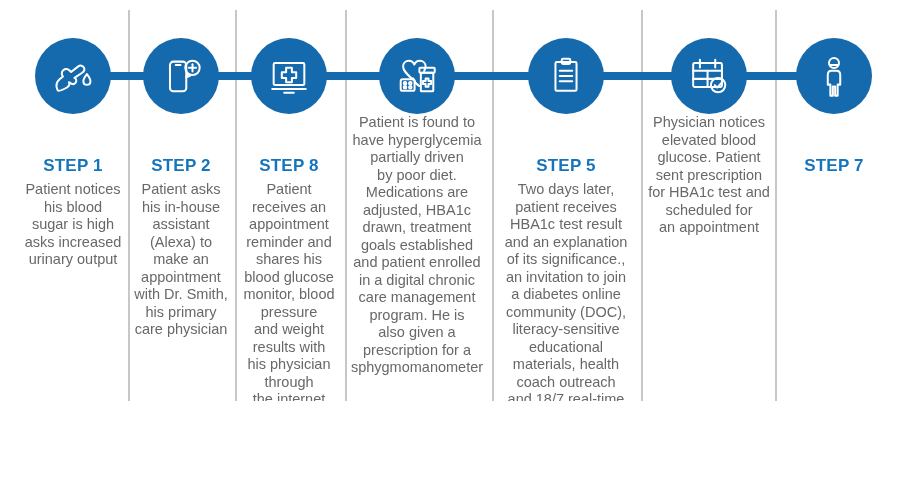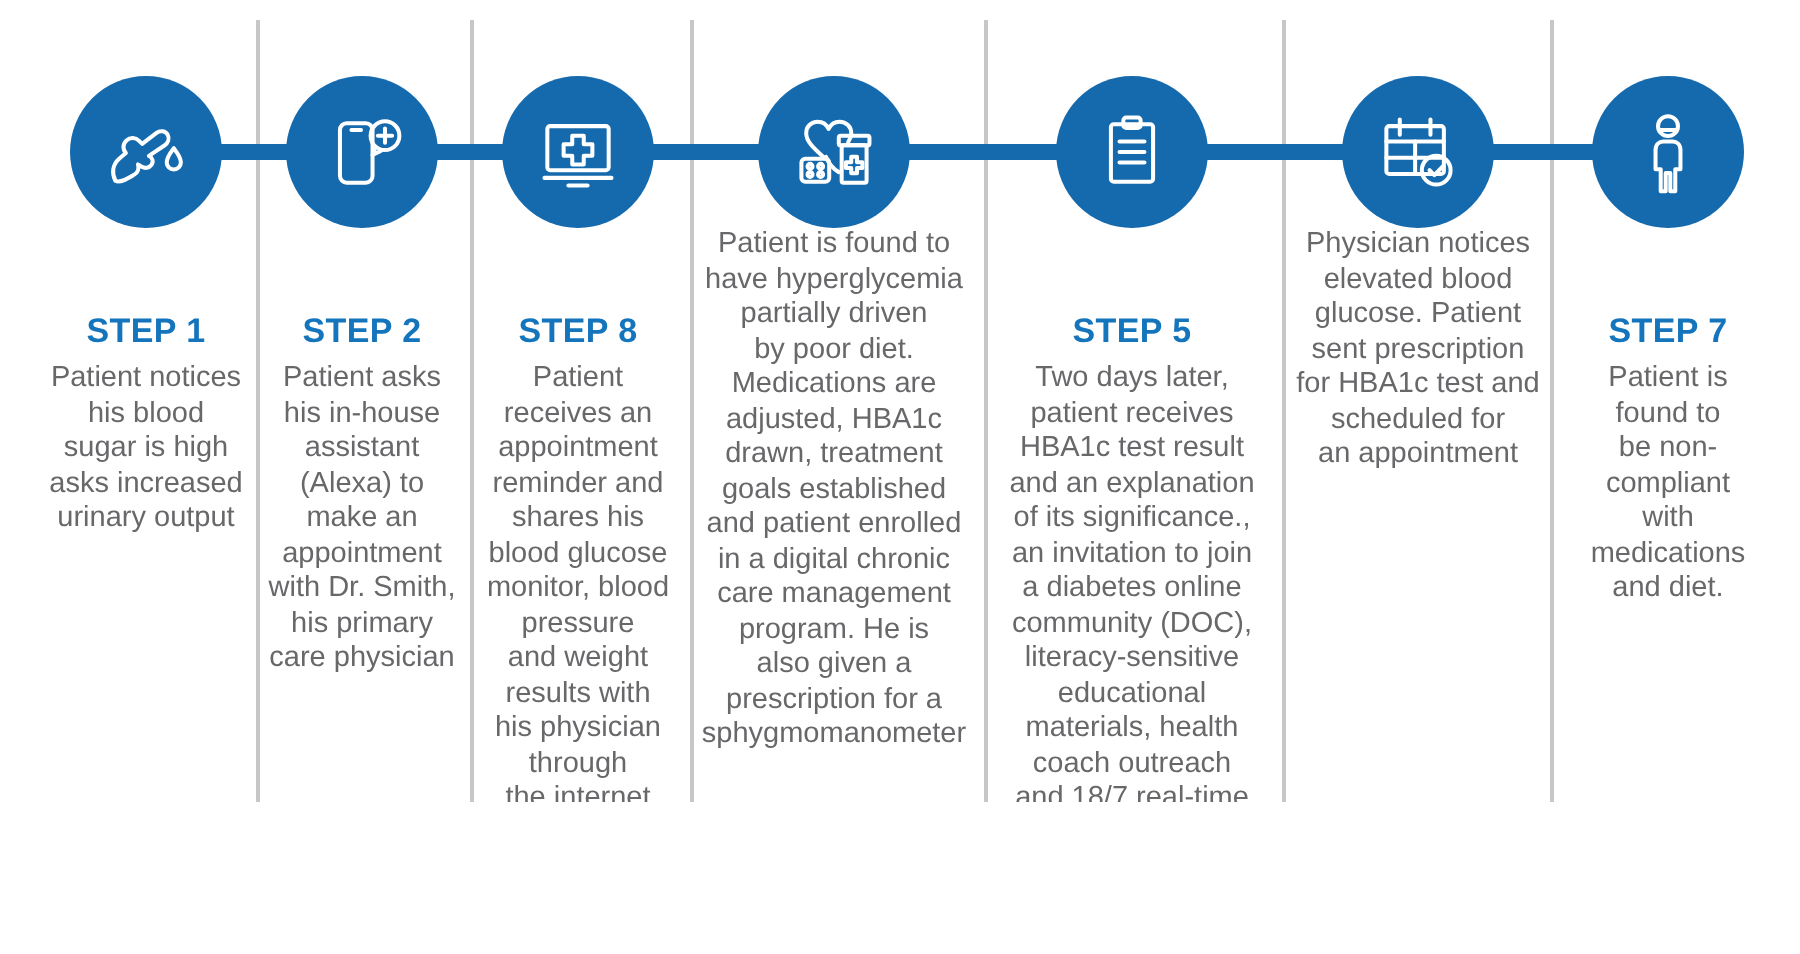--- a/index.html
+++ b/index.html
@@ -205,22 +205,15 @@
 
   <div class="step" style="left:778px;width:112px">
     <div class="circle">
       <svg width="46" height="46" viewBox="0 0 48 48">
         <circle class="ic" cx="24" cy="10.5" r="5.2"></circle>
         <line class="ic" x1="19.6" y1="12.5" x2="28.4" y2="12.5"></line>
         <path class="ic" d="M17.5 23 C17.5 20 19.5 18.5 21.5 18.5 H26.5 C28.5 18.5 30.5 20 30.5 23 V33 H27.8 V44.5 H25.2 V35 H22.8 V44.5 H20.2 V33 H17.5 Z"></path>
       </svg>
     </div>
     <h3>STEP 7</h3>
-    <p>Patient is
-found to
-be non-
-compliant
-with
-medications
-and diet.</p>
   </div>
 
 </div>
 
 </body></html>

